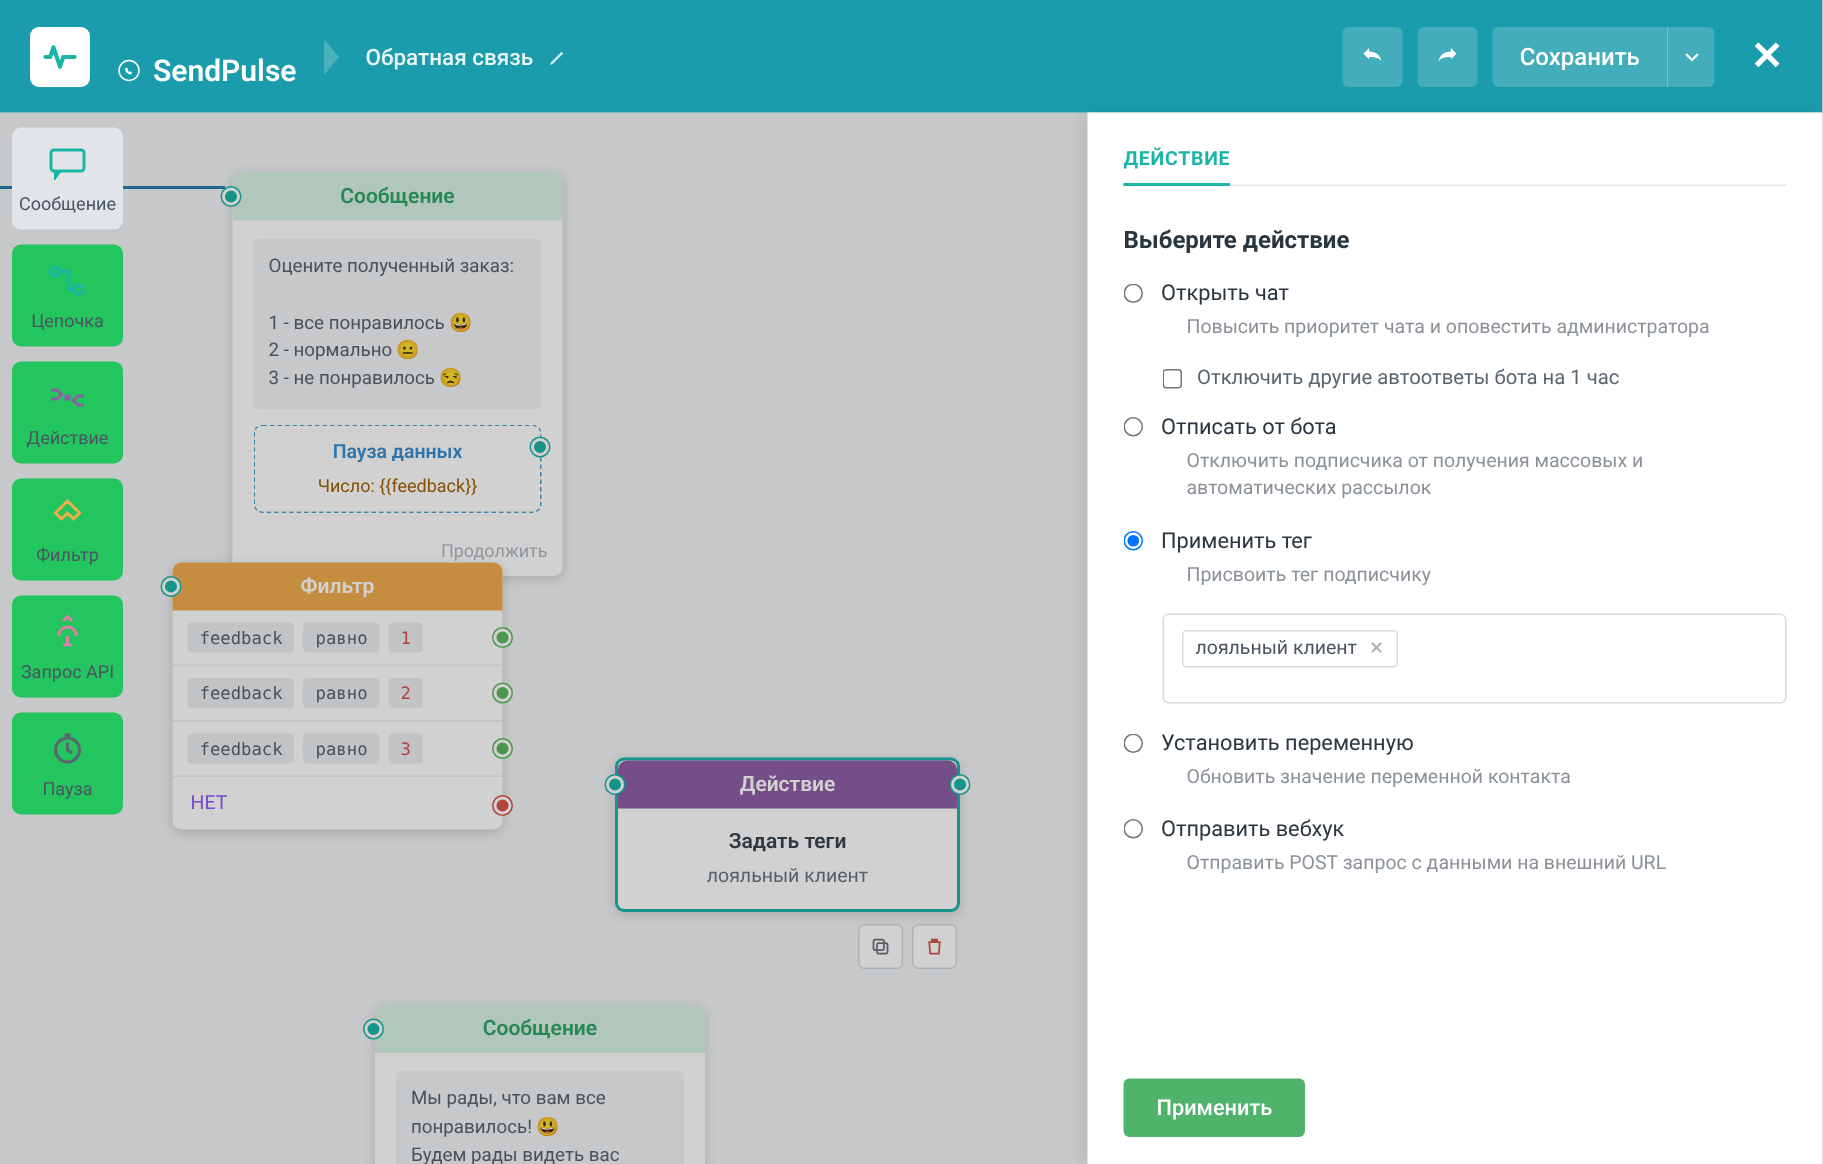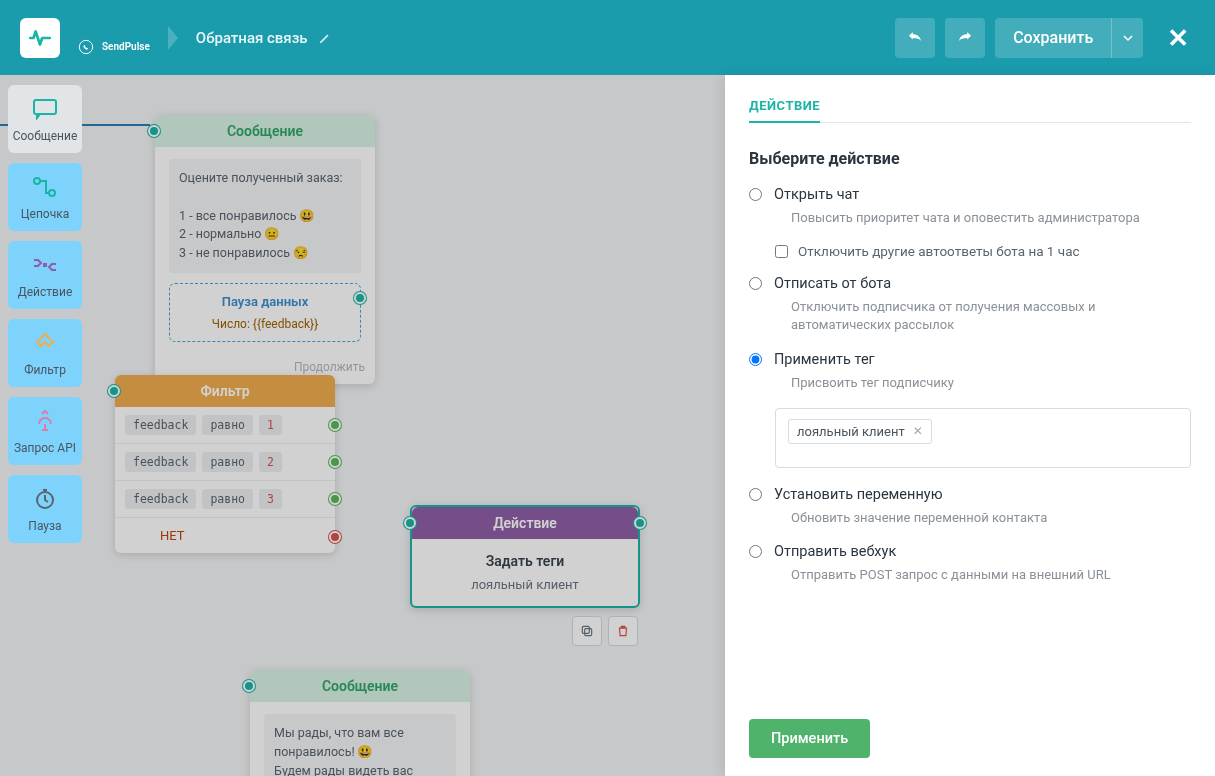--- a/index.html
+++ b/index.html
@@ -2,34 +2,34 @@
 <html><head>
 <meta charset="utf-8">
 <style>
 * { margin: 0; padding: 0; box-sizing: border-box; font-family: -apple-system, BlinkMacSystemFont, "Segoe UI", Roboto, Arial, sans-serif; }
 body { width: 1215px; height: 776px; overflow: hidden; position: relative; background: #f2f4f6; }
 
 
 .header { height: 75px; background: #1b9cad; display: flex; align-items: center; padding: 0 20px; position: relative; z-index: 50; }
 .logo-box { width: 40px; height: 40px; background: #fff; border-radius: 6px; display: flex; align-items: center; justify-content: center; margin-right: 18px; }
 .logo-box svg { width: 26px; height: 26px; }
-.brand { display: flex; align-items: center; gap: 8px; color: #fff; font-size: 10px; font-weight: 600; margin-top: 18px; }
+.brand { display: flex; align-items: center; gap: 8px; color: #fff; font-size: 20px; font-weight: 600; margin-top: 18px; }
 .breadcrumb-sep { width: 0; height: 0; margin: 0 18px; border-top: 12px solid transparent; border-bottom: 12px solid transparent; border-left: 10px solid rgba(255,255,255,0.35); opacity: 0.6; }
 .flow-name { color: #e8f6f8; font-size: 15px; font-weight: 500; display: flex; align-items: center; gap: 10px; }
 .pencil-icon { opacity: 0.8; cursor: pointer; }
 .header-right { margin-left: auto; display: flex; align-items: center; gap: 10px; }
 .hbtn { width: 40px; height: 40px; background: rgba(255,255,255,0.18); border-radius: 4px; display: flex; align-items: center; justify-content: center; cursor: pointer; }
 .save-group { display: flex; }
 .save-btn { height: 40px; padding: 0 18px; background: rgba(255,255,255,0.18); color: #fff; border-radius: 4px 0 0 4px; display: flex; align-items: center; font-size: 16px; font-weight: 500; cursor: pointer; }
 .save-caret { width: 32px; height: 40px; background: rgba(255,255,255,0.18); border-radius: 0 4px 4px 0; border-left: 1px solid rgba(255,255,255,0.25); display: flex; align-items: center; justify-content: center; cursor: pointer; }
 .close-x { color: #fff; font-size: 26px; font-weight: bold; cursor: pointer; padding: 0 6px; margin-left: 8px; }
 
 
 .sidebar { position: absolute; left: 0; top: 75px; bottom: 0; width: 90px; background: transparent; padding: 10px 8px; z-index: 40; }
-.sb-item { background: #7dd3fc; border-radius: 6px; padding: 10px 4px; display: flex; flex-direction: column; align-items: center; gap: 6px; margin-bottom: 10px; cursor: pointer; }
+.sb-item { background: #22c55e; border-radius: 6px; padding: 10px 4px; display: flex; flex-direction: column; align-items: center; gap: 6px; margin-bottom: 10px; cursor: pointer; }
 .sb-item.active { background: #e2e5e8; }
 .sb-icon { width: 28px; height: 28px; display: flex; align-items: center; justify-content: center; }
 .sb-label { font-size: 12px; color: #4a5560; }
 
 
 .canvas { position: absolute; left: 0; right: 0; top: 75px; bottom: 0; }
 .dim-overlay { position: absolute; inset: 0; background: rgba(0,0,0,0.18); z-index: 35; pointer-events: none; }
 
 
 .node { position: absolute; background: #fff; border-radius: 6px; box-shadow: 0 2px 8px rgba(0,0,0,0.15); z-index: 20; }
@@ -48,21 +48,21 @@
 
 
 .filter-node { width: 220px; }
 .filter-node .node-title { background: #f0ad4e; color: #fff; }
 .filter-row { display: flex; align-items: center; gap: 6px; padding: 8px 10px; border-bottom: 1px solid #eceef1; position: relative; font-size: 12px; }
 .pill { background: #eceef1; border-radius: 3px; padding: 3px 8px; color: #5a6570; font-family: monospace; font-size: 11.5px; }
 .pill.val { color: #d9534f; }
 .row-port { position: absolute; right: -6px; width: 12px; height: 12px; border-radius: 50%; border: 2px solid #fff; }
 .rp-green { background: #5cb85c; box-shadow: 0 0 0 1px #5cb85c; }
 .rp-red { background: #d9534f; box-shadow: 0 0 0 1px #d9534f; }
-.filter-no { padding: 10px 12px; color: #c2410c; font-size: 13px; position: relative; margin-left: 33px; }
+.filter-no { padding: 10px 12px; color: #8b5cf6; font-size: 13px; position: relative; }
 
 
 .action-node { width: 230px; border: 2px solid #1bb5a8; z-index: 30; }
 .action-node .node-title { background: #8e5fa8; color: #fff; }
 .action-body { padding: 14px; text-align: center; }
 .action-sub { font-size: 14px; font-weight: 600; color: #3a4550; margin-bottom: 8px; }
 .action-tag { font-size: 13px; color: #6b7580; }
 .node-tools { position: absolute; right: 0; bottom: -40px; display: flex; gap: 6px; }
 .tool-btn { width: 30px; height: 30px; background: #fff; border: 1px solid #d5dbe0; border-radius: 4px; display: flex; align-items: center; justify-content: center; cursor: pointer; }
 

